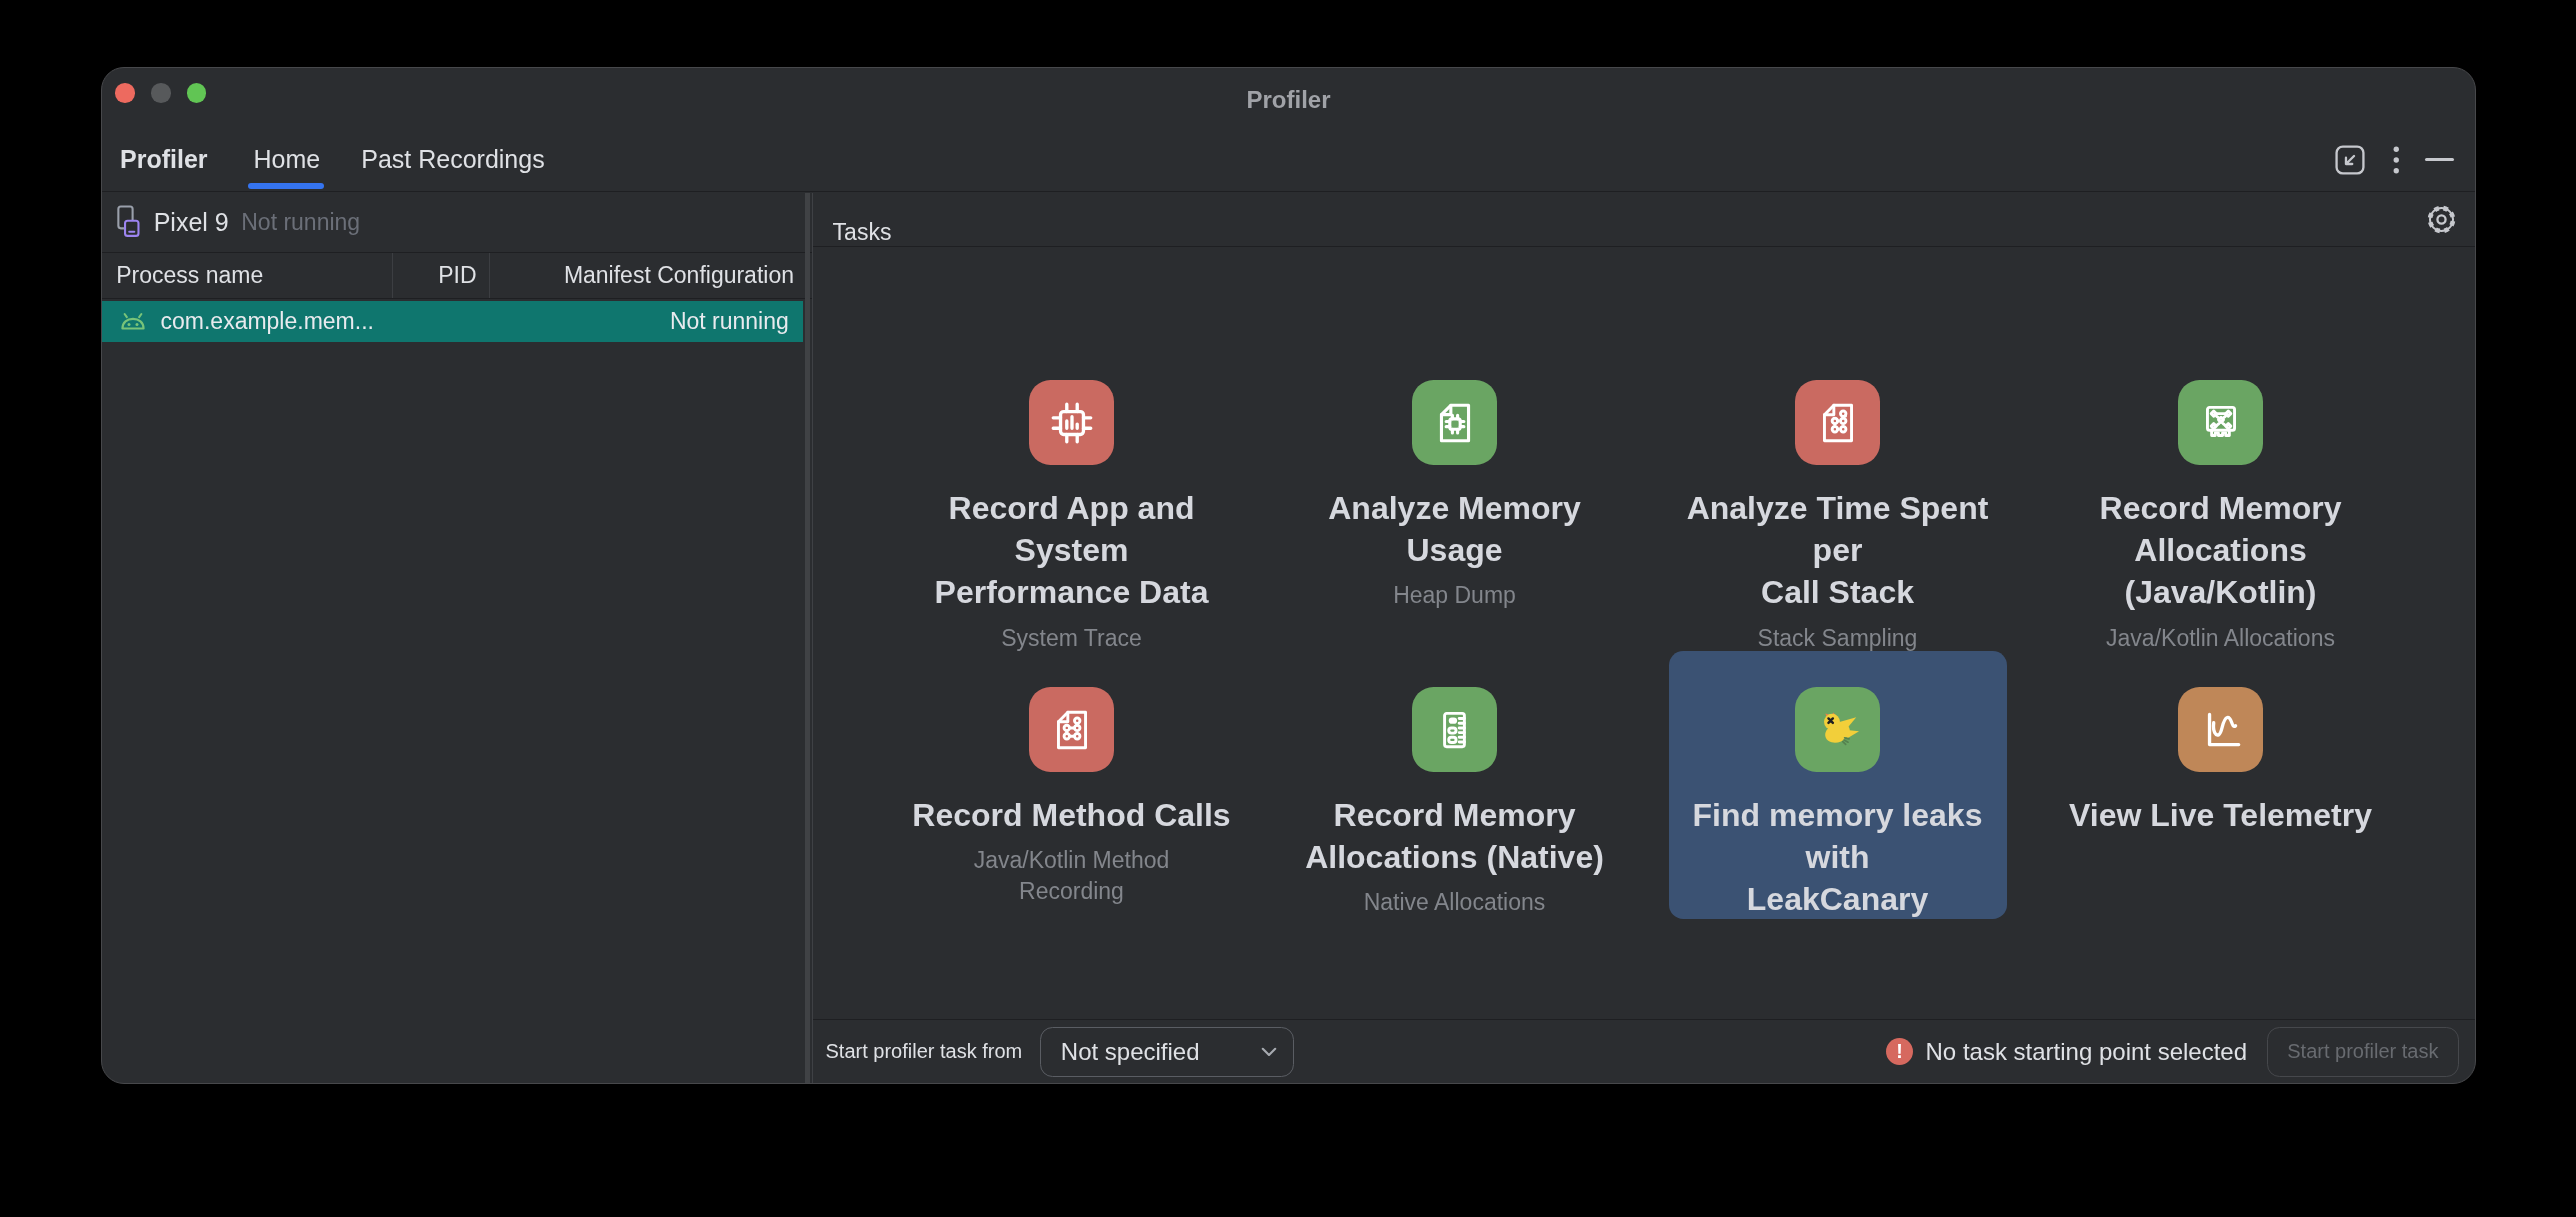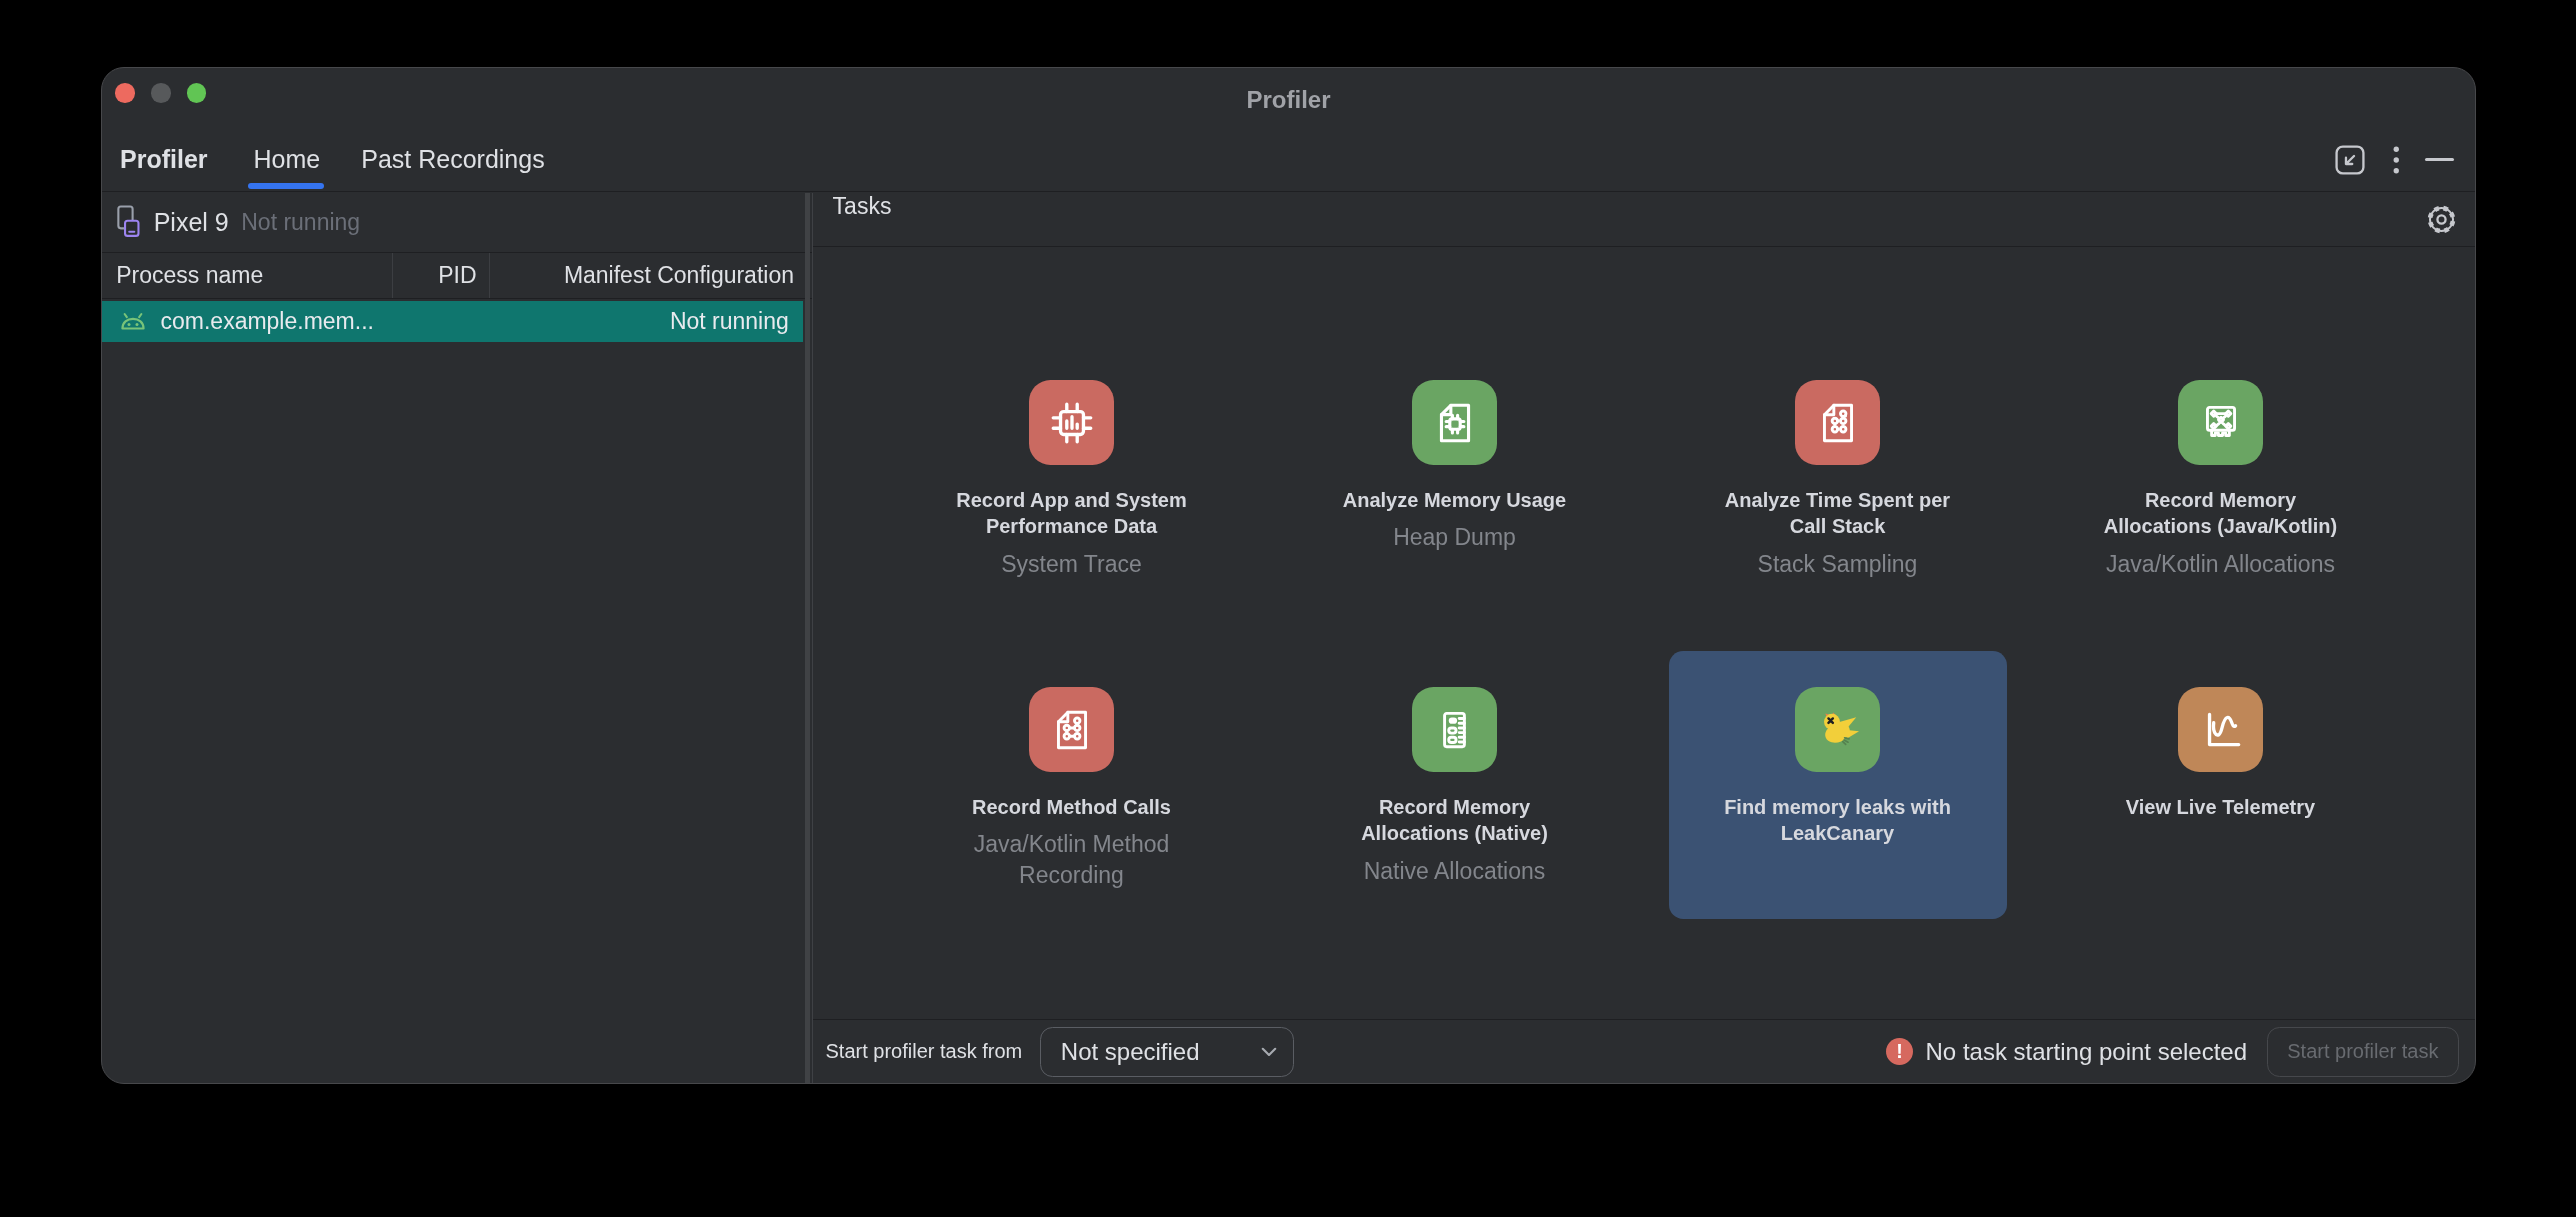--- a/index.html
+++ b/index.html
@@ -39,32 +39,32 @@
                   font-size:23px; color:#dfe1e5; }
   .th { display:flex; align-items:center; }
   .th-process { width:290px; padding-left:14.2px; }
   .th-pid { width:97px; justify-content:flex-end; padding-right:12.5px; border-left:0.9px solid #3c3e42; }
   .th-manifest { flex:1; justify-content:flex-end; padding-right:18px; border-left:0.9px solid #3c3e42; }
   .process-row { height:41px; margin-top:1.8px; margin-right:9px; display:flex; align-items:center;
                  padding:0 14.2px 0 16px; font-size:23px; color:#e8eaee; }
   .row-spacer { flex:1; }
 
   .right-panel { position:relative; flex:1; }
-  .tasks-header { height:54px; display:flex; align-items:flex-start; border-bottom:0.9px solid #1e1f22; }
+  .tasks-header { height:54px; display:flex; align-items:flex-end; border-bottom:0.9px solid #1e1f22; }
   .tasks-title { margin-left:19.6px; font-size:23px; color:#dfe1e5; }
   .gear-btn { position:absolute; right:14.2px; top:7.1px; width:39px; height:39px;
               display:flex; align-items:center; justify-content:center; }
 
   .tasks-grid { position:absolute; left:67px; top:151px; display:grid;
                 grid-template-columns:repeat(4, 383px); grid-template-rows:307px 335px; }
   .task-card { width:338px; height:268px; margin:0 auto; border-radius:14.2px;
                display:flex; flex-direction:column; align-items:center; padding-top:36px; }
   .task-icon { width:85px; height:85px; border-radius:21.4px; flex:none;
                display:flex; align-items:center; justify-content:center; margin-bottom:22px; }
-  .task-title { font-size:20px; font-weight:bold; color:#d6d8de; text-align:center;
+  .task-title { font-size:32px; font-weight:bold; color:#d6d8de; text-align:center;
                 white-space:pre-line; line-height:1.32; }
   .task-subtitle { margin-top:9px; font-size:23px; color:#83868c; text-align:center;
                    white-space:pre-line; line-height:1.32; }
 
   .footer-bar { position:absolute; left:0; right:0; bottom:0; height:64px; border-top:0.9px solid #1e1f22;
                 display:flex; align-items:center; padding:0 16px 0 12.5px; }
   .footer-label { font-size:20px; color:#dfe1e5; }
   .dropdown { margin-left:18px; width:254px; height:50px; border:0.9px solid #5a5d63; border-radius:12.5px;
               display:flex; align-items:center; padding:0 16px 0 19.6px; }
   .dropdown-value { font-size:24px; color:#dfe1e5; flex:1; }

